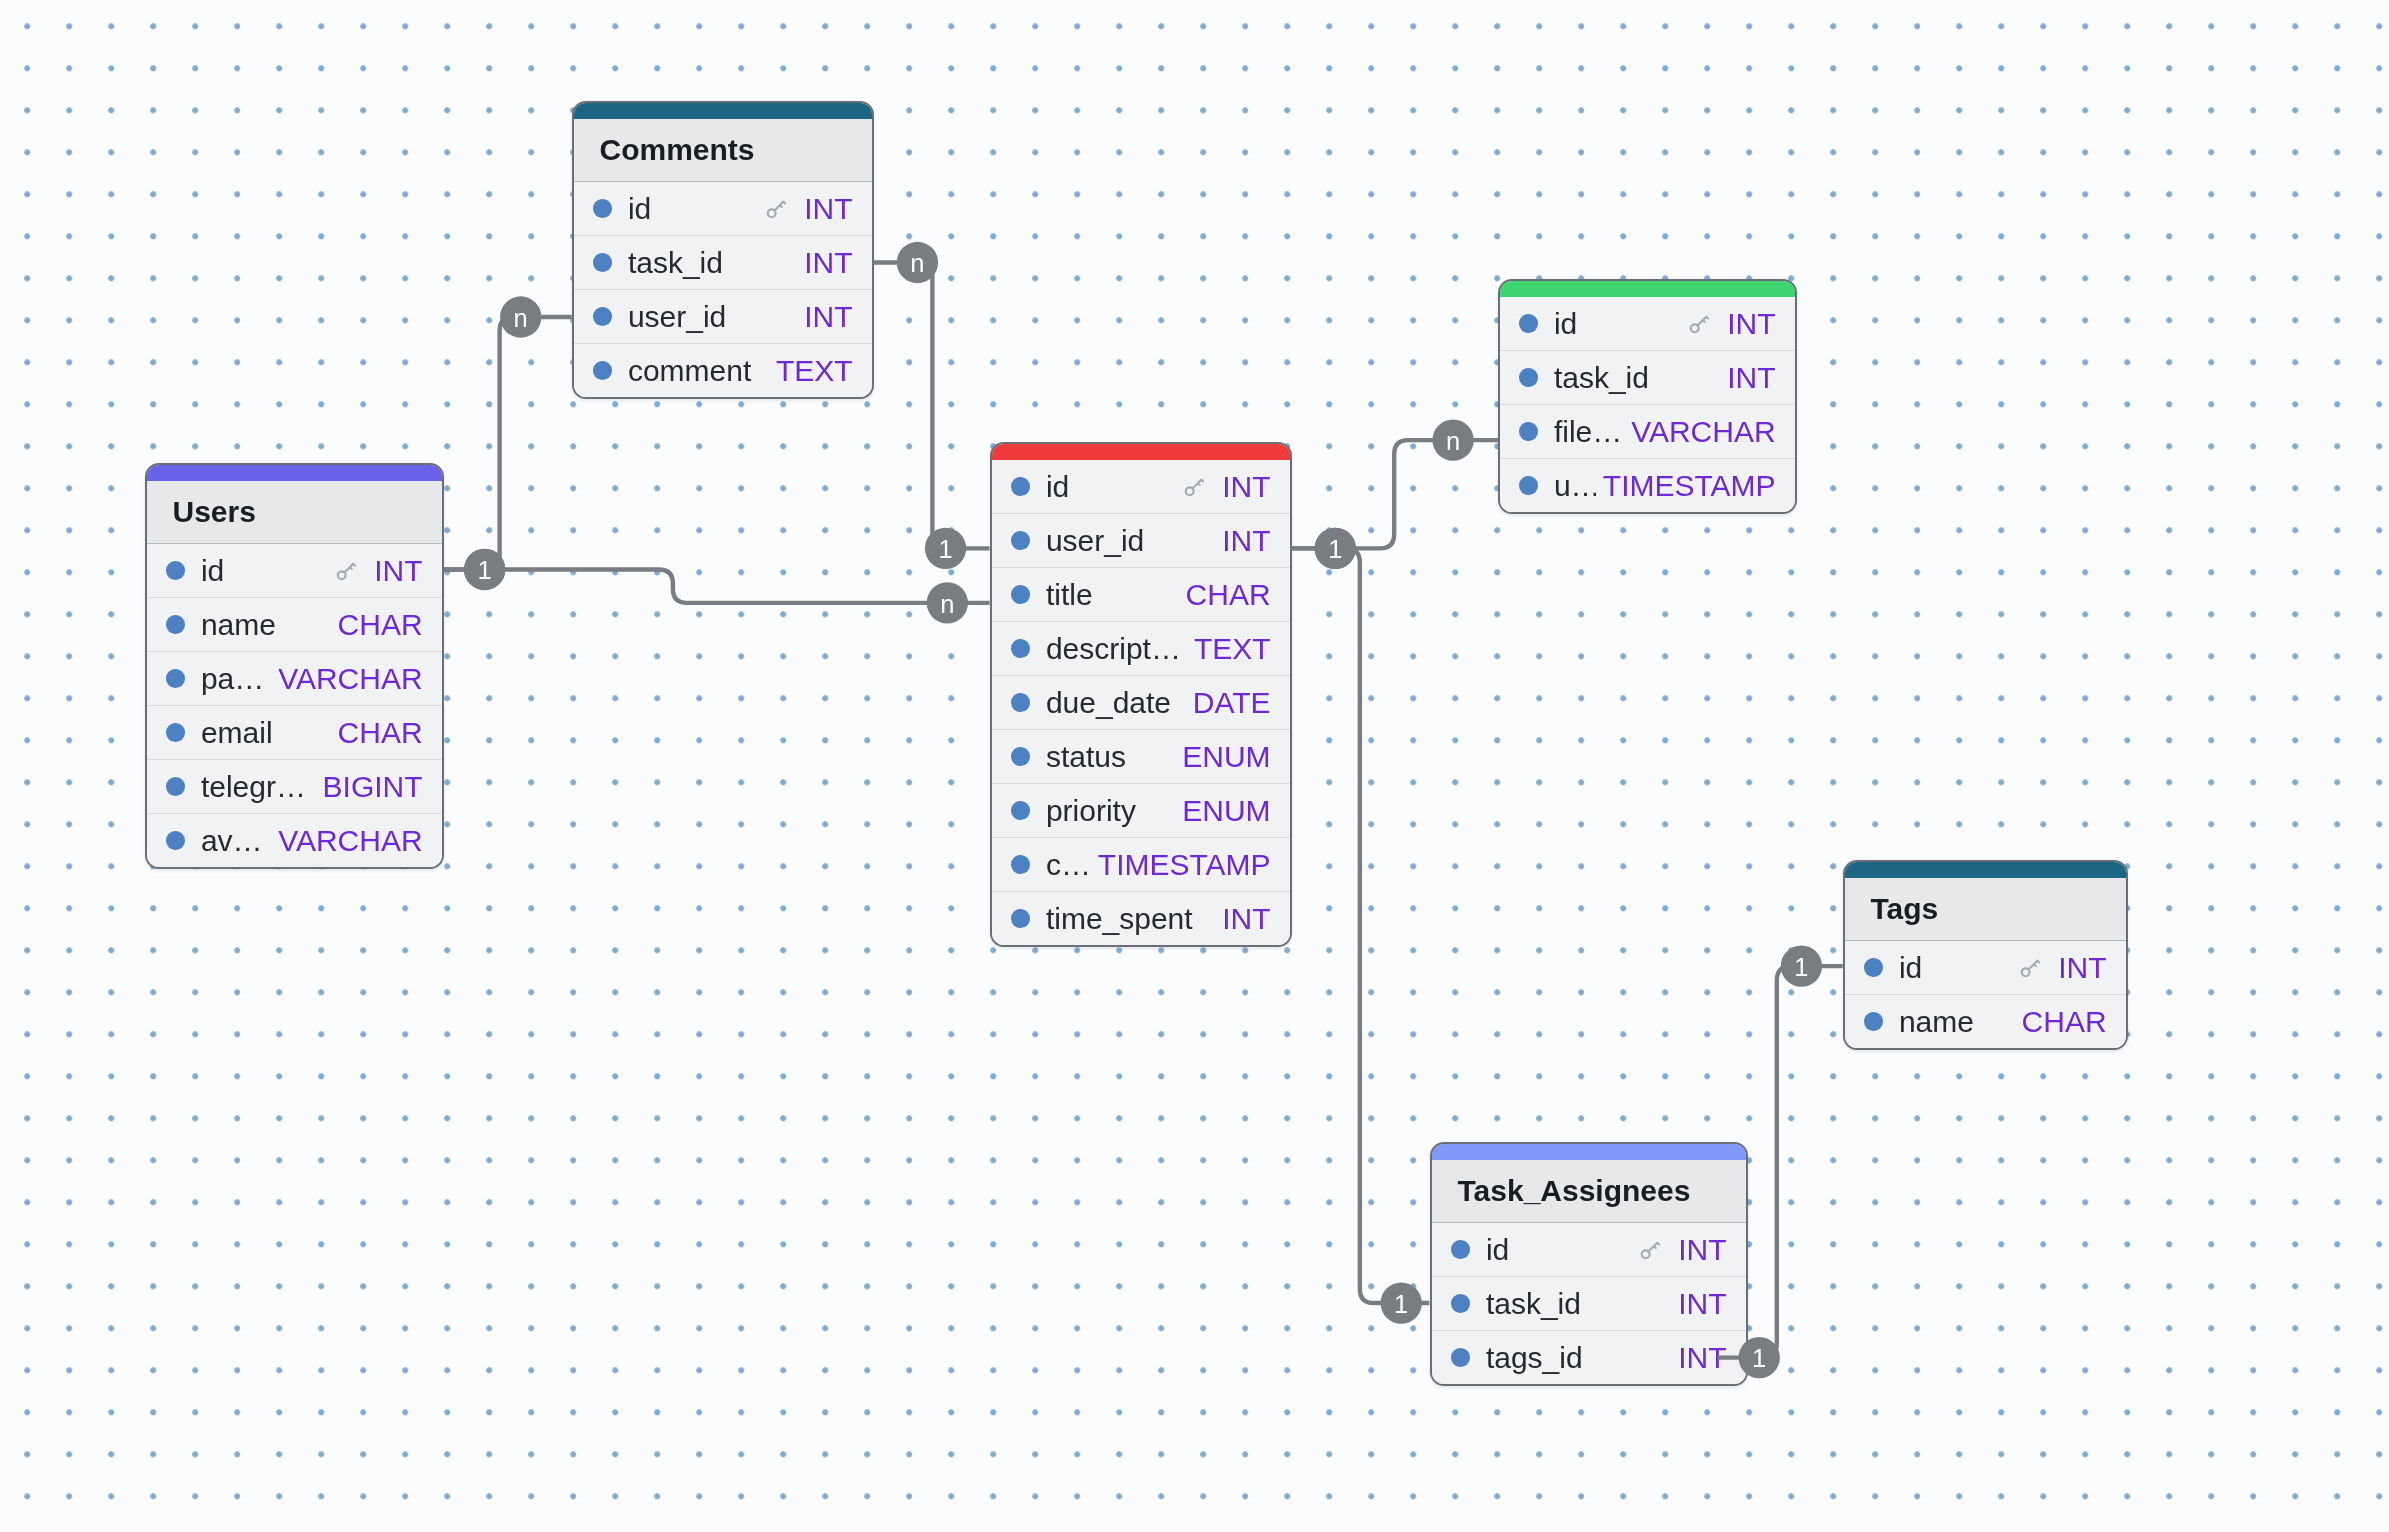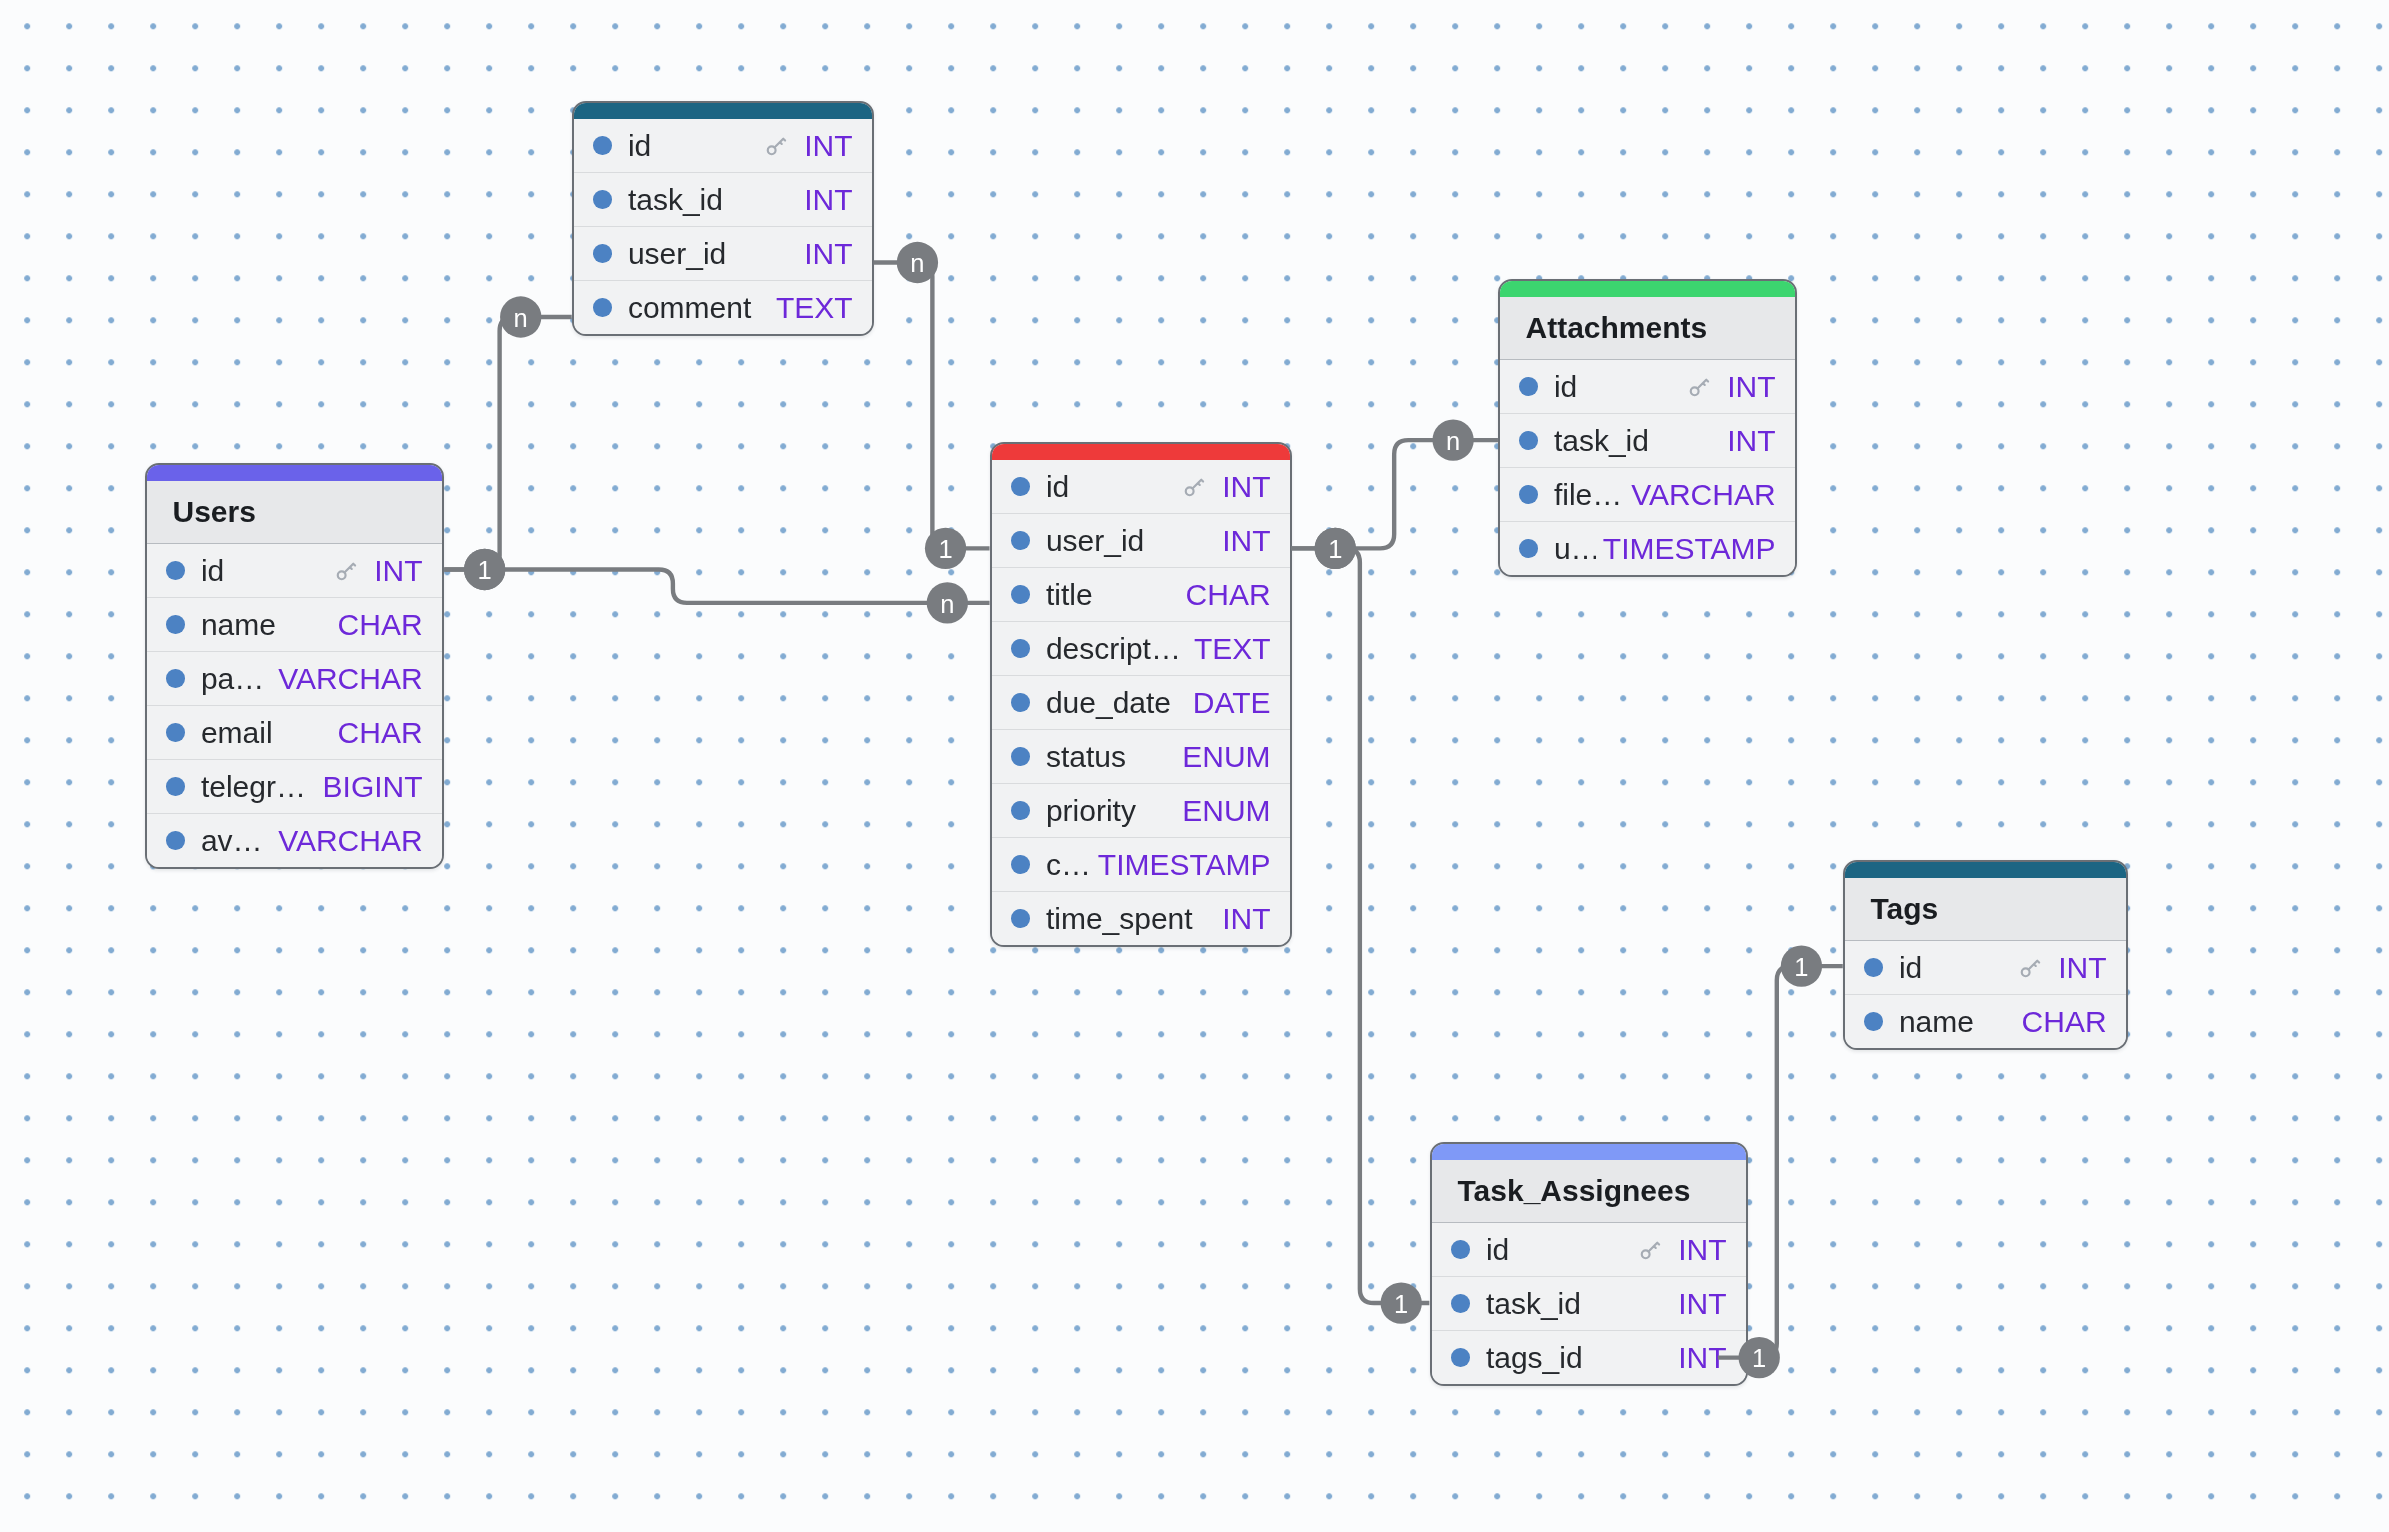--- a/index.html
+++ b/index.html
@@ -62,20 +62,21 @@
     dominant-baseline:central;
   }
 </style>
 </head>
 <body>
 
 <div id="canvas">
   <div id="tables-layer">
       <div class="table-card" style="left: 572px; top: 101px; width: 302px;">
         <div class="accent" style="background:#1c6583"></div>
+        <div class="title">Comments</div>
         <div class="fields">
           <div class="field-row">
             <span class="dot"></span>
             <span class="fname">id</span>
             <span class="key">
               <svg width="26" height="26" viewBox="0 0 24 24" fill="none" stroke="#a6acb4" stroke-width="2" stroke-linecap="round" stroke-linejoin="round">
                 <circle cx="8" cy="16" r="3.6"></circle>
                 <path d="M10.6 13.4 L18.7 5.3 M18.7 5.3 L20.4 7 M15.6 8.4 L17.3 10.1"></path>
               </svg>
             </span>
@@ -191,21 +192,20 @@
           </div>
           <div class="field-row">
             <span class="dot"></span>
             <span class="fname">time_spent</span>
             <span class="ftype">INT</span>
           </div>
         </div>
       </div>
       <div class="table-card" style="left: 1498px; top: 279px; width: 299px;">
         <div class="accent" style="background:#3cd56f"></div>
-        <div class="title">Attachments</div>
         <div class="fields">
           <div class="field-row">
             <span class="dot"></span>
             <span class="fname">id</span>
             <span class="key">
               <svg width="26" height="26" viewBox="0 0 24 24" fill="none" stroke="#a6acb4" stroke-width="2" stroke-linecap="round" stroke-linejoin="round">
                 <circle cx="8" cy="16" r="3.6"></circle>
                 <path d="M10.6 13.4 L18.7 5.3 M18.7 5.3 L20.4 7 M15.6 8.4 L17.3 10.1"></path>
               </svg>
             </span>

